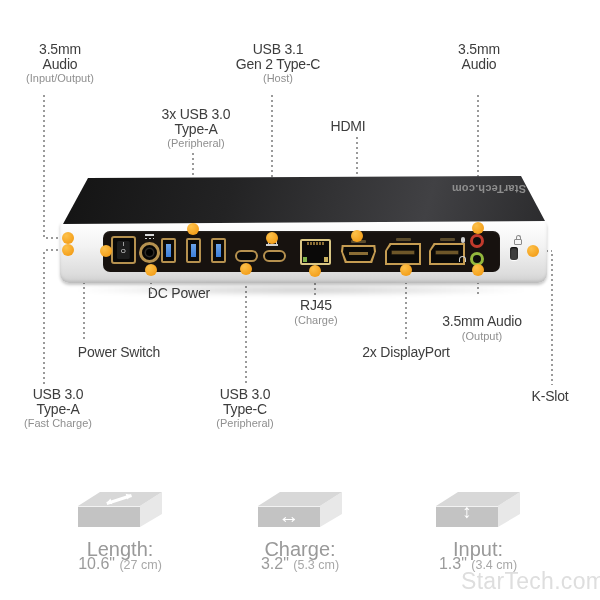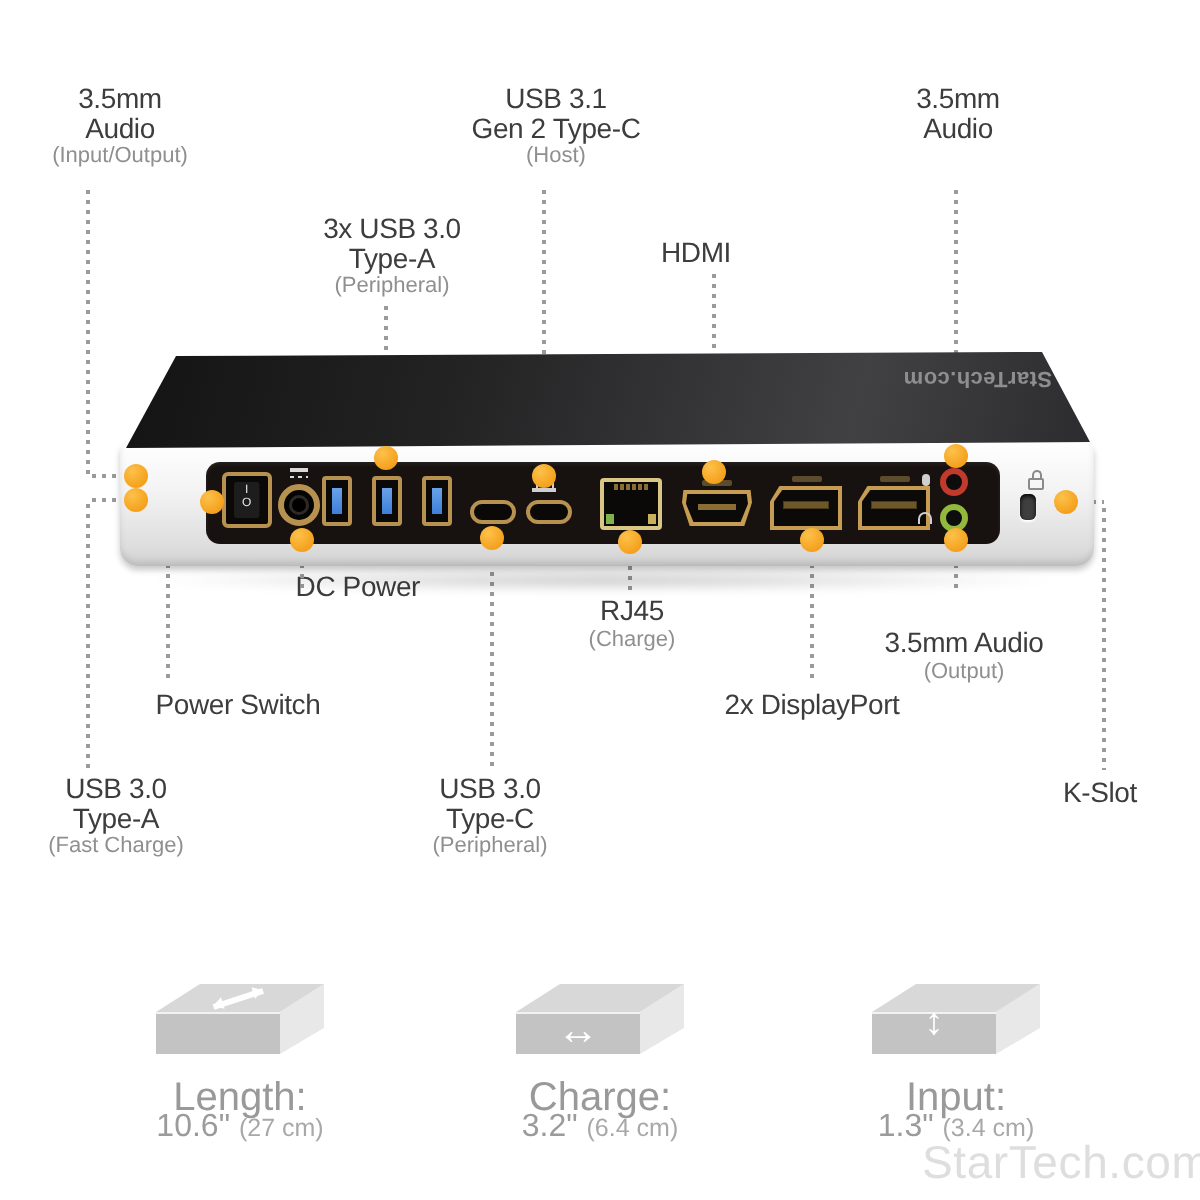--- a/index.html
+++ b/index.html
@@ -272,21 +272,21 @@
       </div>
     <div class="dim-label">Length:</div>
     <div class="dim-value"><span>10.6"</span> <span class="metric">(27 cm)</span></div>
   </div>
   <div class="dim" style="left:258px;">
     <div class="dim-side"></div>
     <div class="dim-top"></div>
     <div class="dim-front"></div>
     <div class="arr-char" style="left:0;top:13px;width:62px;height:21px;line-height:21px;font-size:21px;">↔</div>
     <div class="dim-label">Charge:</div>
-    <div class="dim-value"><span>3.2"</span> <span class="metric">(6.4 cm)</span></div>
+    <div class="dim-value"><span>3.2"</span> <span class="metric">(5.3 cm)</span></div>
   </div>
   <div class="dim" style="left:436px;">
     <div class="dim-side"></div>
     <div class="dim-top"></div>
     <div class="dim-front"></div>
     <div class="arr-char" style="left:0;top:7px;width:62px;height:26px;line-height:26px;font-size:19px;">↕</div>
     <div class="dim-label">Input:</div>
     <div class="dim-value"><span>1.3"</span> <span class="metric">(3.4 cm)</span></div>
   </div>
 

